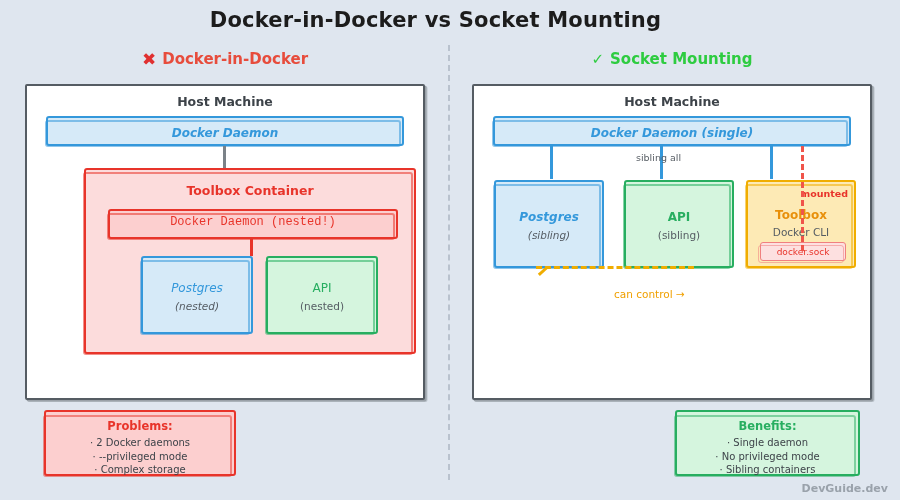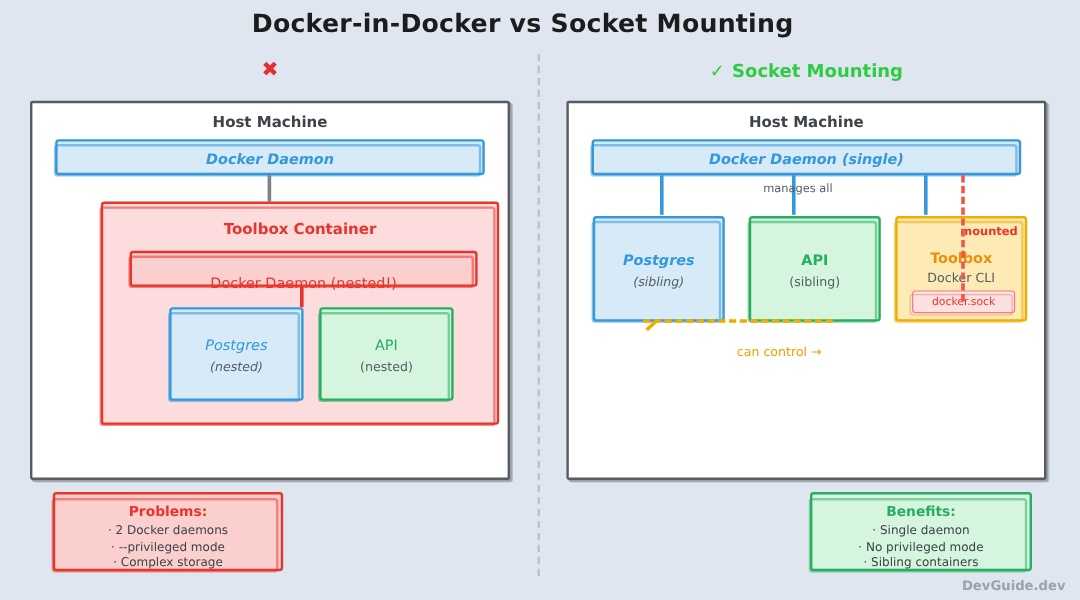--- a/index.html
+++ b/index.html
@@ -216,36 +216,37 @@
 <body>
 
 <div id="root">
 
   <div class="diagram-title">Docker-in-Docker vs Socket Mounting</div>
 
   <div class="divider"></div>
 
   <div class="panel-header left">
     <span class="mark-x">✖</span>
+    <span>Docker-in-Docker</span>
   </div>
 
   <div class="host-frame left">
     <div class="host-label">Host Machine</div>
 
     <div class="sk sk-blue" style="left:19px; top:30px; width:358px; height:30px;">
       <div class="box-title t-blue" style="top:8px;">Docker Daemon</div>
     </div>
 
     <div class="conn conn-gray" style="left:196px; top:60px; width:2.5px; height:22px;"></div>
 
     <div class="sk sk-red" style="left:32px; top:82px; width:332px; height:186px;">
       <div class="box-title t-red" style="top:13px; font-size:12.5px;">Toolbox Container</div>
 
       <div class="sk sk-redlt" style="left:22px; top:39px; width:290px; height:30px;">
-        <div class="box-title t-red" style="top:18px; font-weight:normal;">Docker Daemon (nested!)</div>
+        <div class="box-title t-red" style="top:4px; font-weight:normal;font-family:Liberation Mono, monospace;">Docker Daemon (nested!)</div>
       </div>
 
       <div class="conn conn-red" style="left:164px; top:69px; width:2.5px; height:17px;"></div>
 
       <div class="sk sk-blue" style="left:55px; top:86px; width:112px; height:78px;">
         <div class="box-title t-blue" style="top:23px; font-weight:normal;">Postgres</div>
         <div class="box-sub" style="top:42px;">(nested)</div>
       </div>
 
       <div class="sk sk-green" style="left:180px; top:86px; width:112px; height:78px;">
@@ -273,21 +274,21 @@
     <div class="host-label">Host Machine</div>
 
     <div class="sk sk-blue" style="left:19px; top:30px; width:358px; height:30px;">
       <div class="box-title t-blue" style="top:8px;">Docker Daemon (single)</div>
     </div>
 
     <div class="conn conn-blue" style="left:76px; top:60px; width:2.5px; height:33px;"></div>
     <div class="conn conn-blue" style="left:186px; top:60px; width:2.5px; height:33px;"></div>
     <div class="conn conn-blue" style="left:296px; top:60px; width:2.5px; height:33px;"></div>
 
-    <div class="note-small" style="left:162px; top:66px;">manages all</div>
+    <div class="note-small" style="left:162px; top:66px;">sibling all</div>
 
     <div class="sk sk-blue" style="left:20px; top:94px; width:110px; height:88px;">
       <div class="box-title t-blue" style="top:28px;">Postgres</div>
       <div class="box-sub" style="top:47px;">(sibling)</div>
     </div>
 
     <div class="sk sk-green" style="left:150px; top:94px; width:110px; height:88px;">
       <div class="box-title t-green" style="top:28px;">API</div>
       <div class="box-sub" style="top:47px;">(sibling)</div>
     </div>

